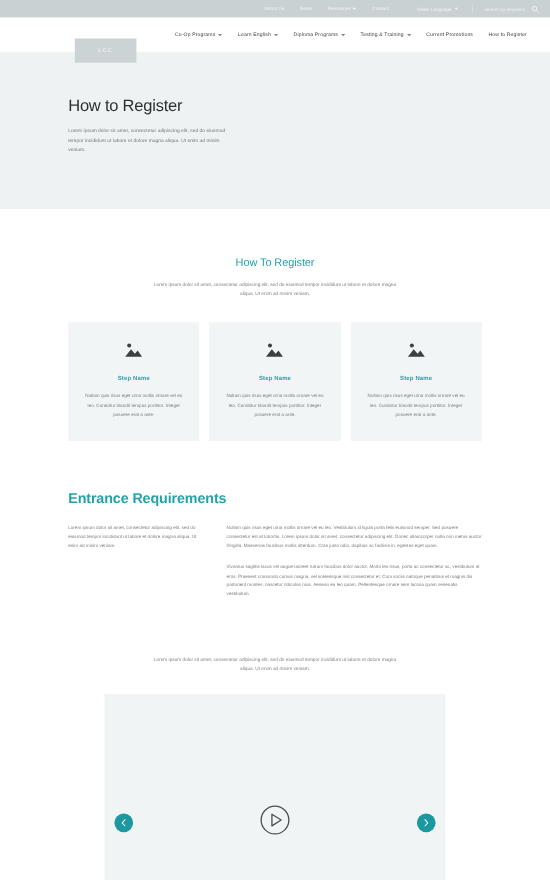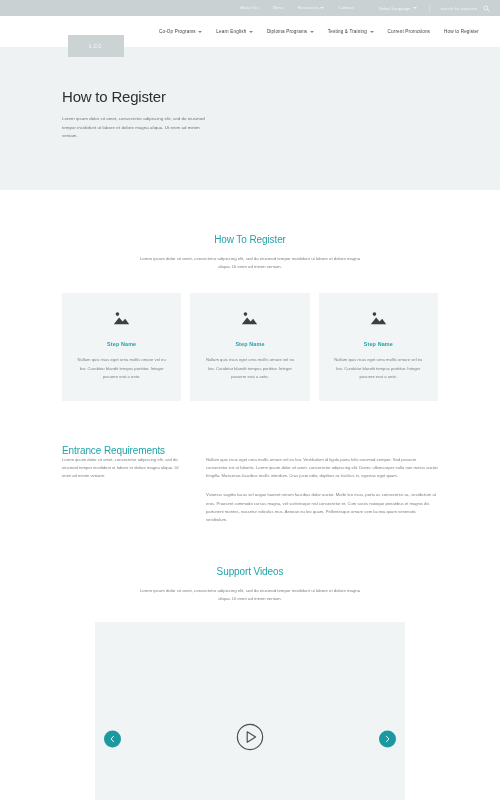--- a/index.html
+++ b/index.html
@@ -171,25 +171,25 @@
     margin-bottom: 9px;
   }
   .card-text {
     font-size: 4.2px;
     line-height: 1.95;
     color: #7b8184;
   }
 
   
   .ent-title {
-    font-size: 10px;
+    font-size: 13px;
     color: #23a3a8;
-    font-weight: 400;
+    font-weight: 700;
     letter-spacing: -.1px;
-    margin-bottom: 0;
+    margin-bottom: 16px;
   }
   .ent-cols {
     display: flex;
     gap: 24px;
   }
   .ent-left { width: 120px; flex: none; }
   .ent-right { flex: 1; }
   .ent-p {
     font-size: 4.2px;
     line-height: 1.95;
@@ -339,21 +339,20 @@
       <p class="ent-p">Lorem ipsum dolor sit amet, consectetur adipiscing elit, sed do eiusmod tempor incididunt ut labore et dolore magna aliqua. Ut enim ad minim veniam.</p>
     </div>
     <div class="ent-right">
       <p class="ent-p">Nullam quis risus eget urna mollis ornare vel eu leo. Vestibulum id ligula porta felis euismod semper. Sed posuere consectetur est at lobortis. Lorem ipsum dolor sit amet, consectetur adipiscing elit. Donec ullamcorper nulla non metus auctor fringilla. Maecenas faucibus mollis interdum. Cras justo odio, dapibus ac facilisis in, egestas eget quam.</p>
       <p class="ent-p">Vivamus sagittis lacus vel augue laoreet rutrum faucibus dolor auctor. Morbi leo risus, porta ac consectetur ac, vestibulum at eros. Praesent commodo cursus magna, vel scelerisque nisl consectetur et. Cum sociis natoque penatibus et magnis dis parturient montes, nascetur ridiculus mus. Aenean eu leo quam. Pellentesque ornare sem lacinia quam venenatis vestibulum.</p>
     </div>
   </div>
 </section>
 
 <section class="section" style="padding-top:42px;">
-  <h2 class="sec-title">Support Videos</h2>
   <p class="sec-sub">Lorem ipsum dolor sit amet, consectetur adipiscing elit, sed do eiusmod tempor incididunt ut labore et dolore magna aliqua. Ut enim ad minim veniam.</p>
 
   <div class="video-stage">
     <div class="video-box"></div>
 
     <div class="carousel-arrow prev">
       <span>
         <svg width="5" height="7" viewBox="0 0 8 12" fill="none" stroke="#ffffff" stroke-width="1.6" stroke-linecap="round" stroke-linejoin="round">
           <polyline points="6,1 1.6,6 6,11"></polyline>
         </svg>

